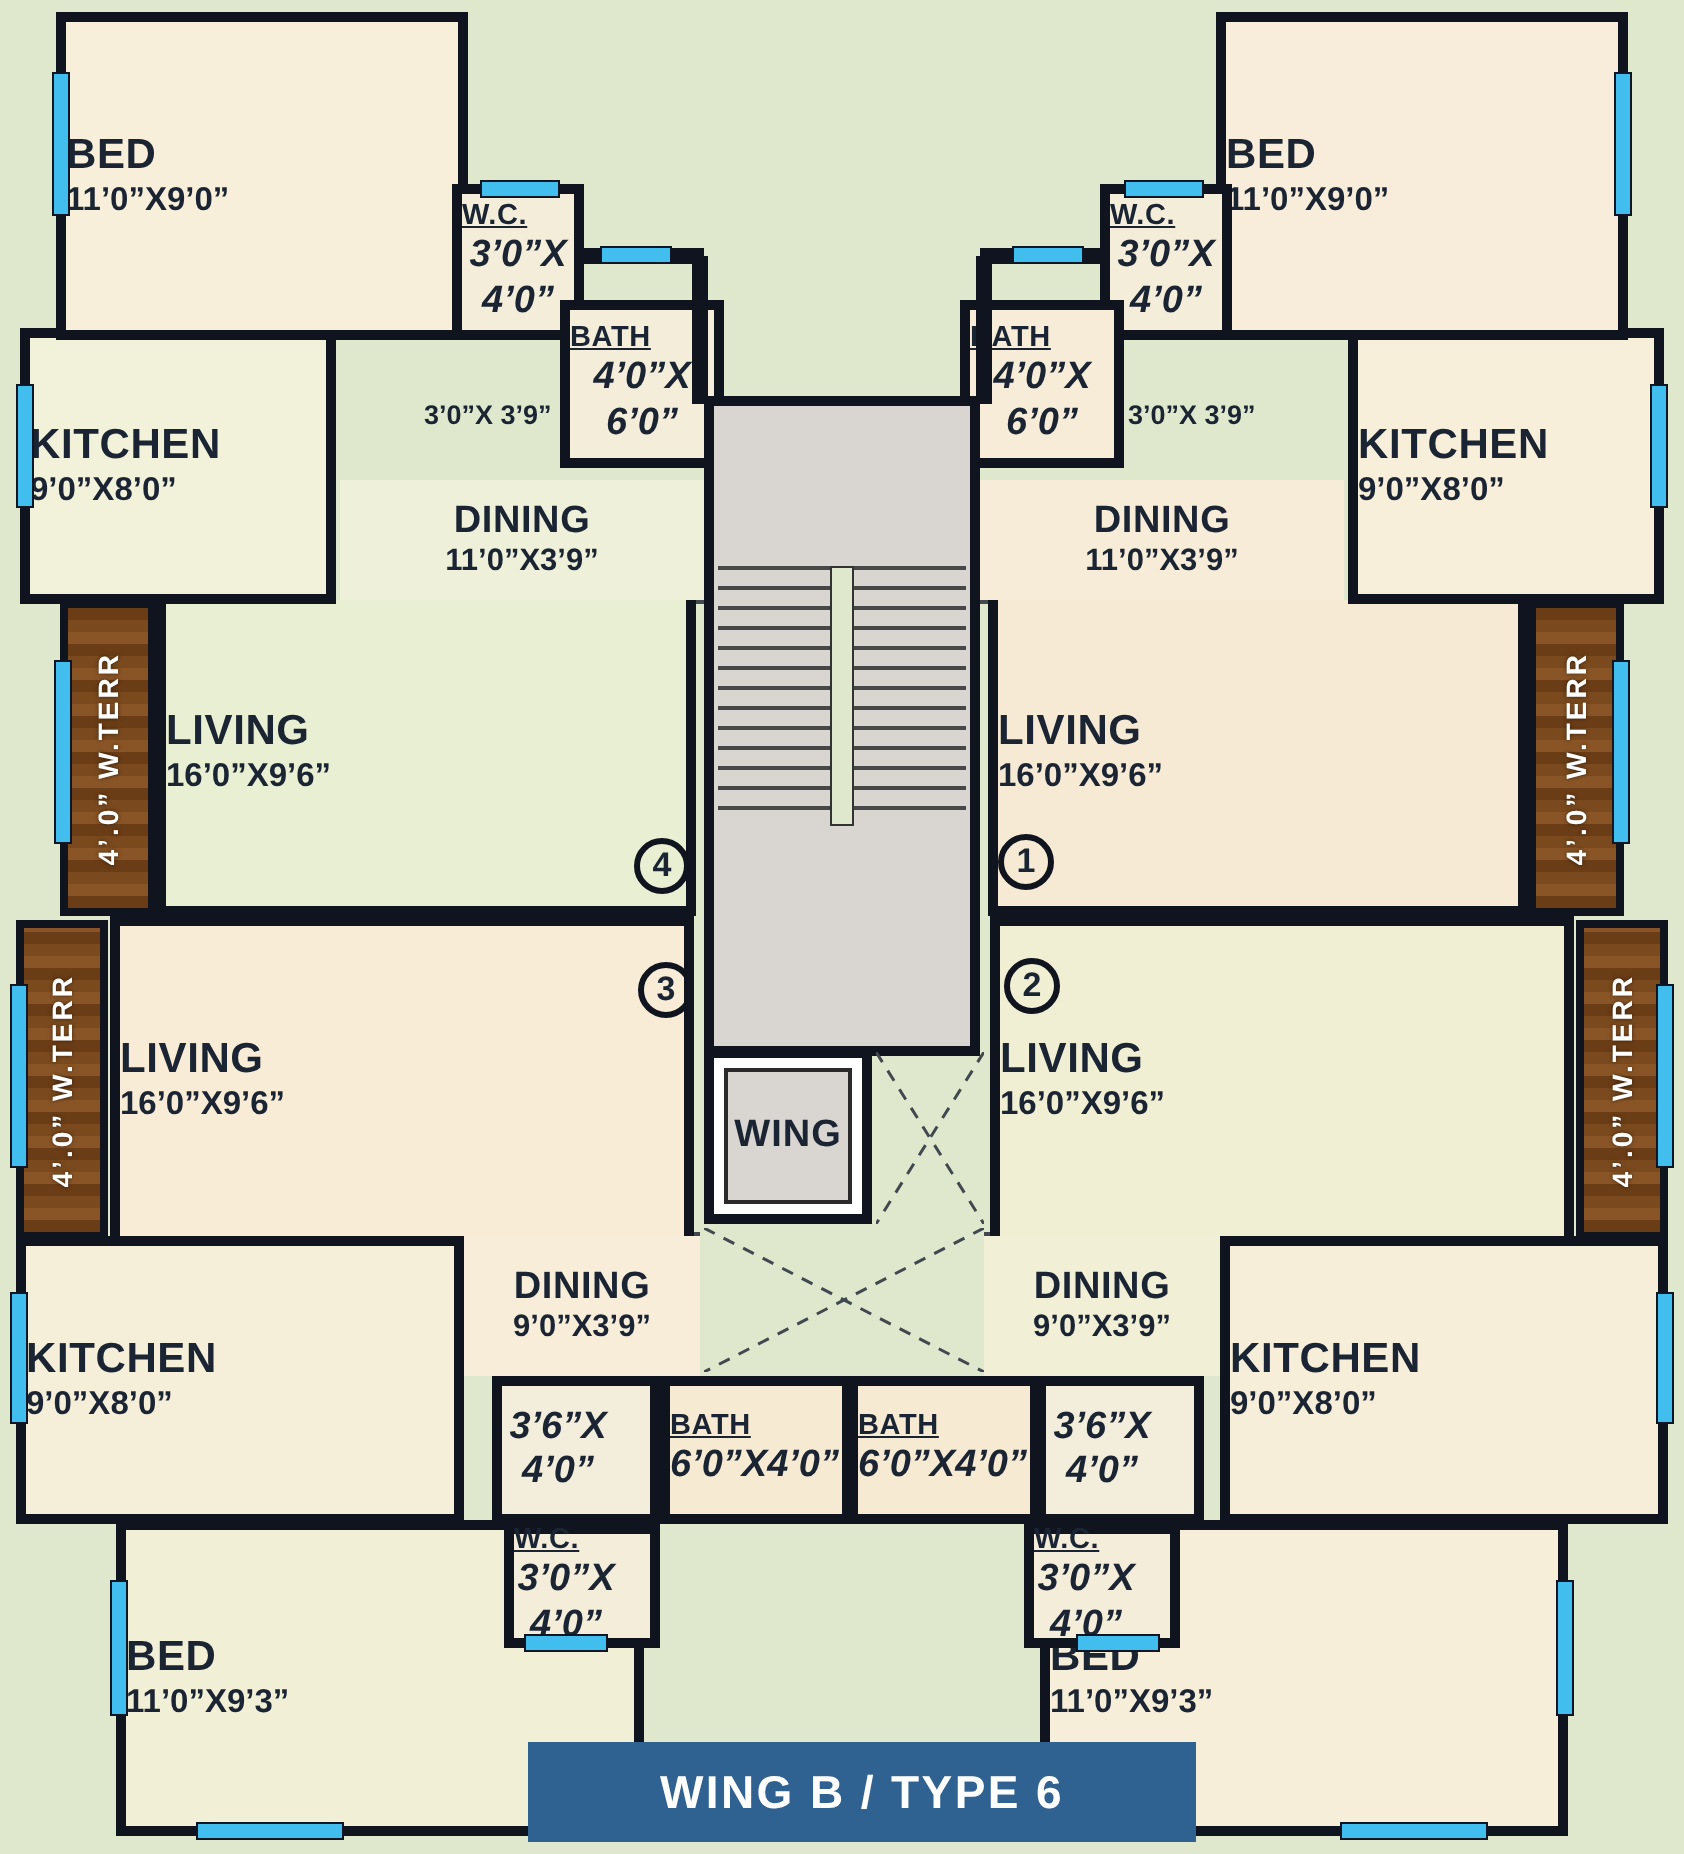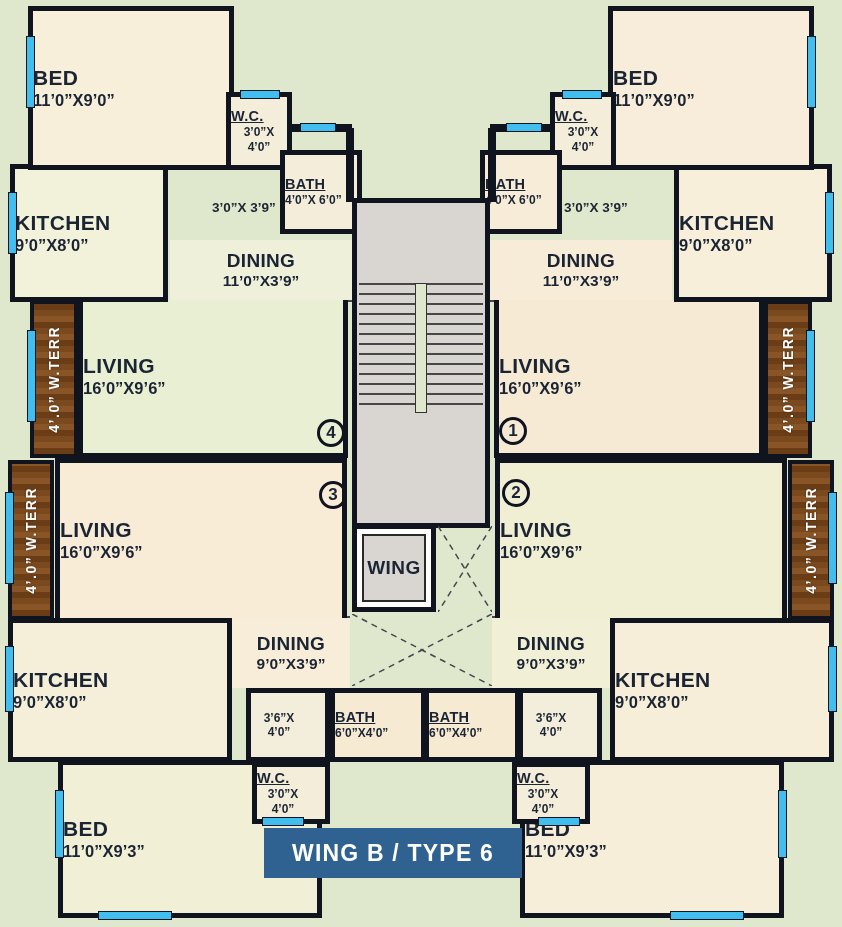--- a/index.html
+++ b/index.html
@@ -11,21 +11,21 @@
   .room {
     position: absolute; border: 5px solid #10141e;
     display: flex; flex-direction: column; align-items: flex-start; justify-content: center;
     text-align: center; line-height: 1.18;
   }
   .rname { font-size: 21px; font-weight: 600; letter-spacing: 0.3px; }
   .rdims { font-size: 16.5px; font-weight: 600; }
   .mid .rname { font-size: 19px; }
   .mid .rdims { font-size: 15.5px; }
   .small .rname { font-size: 14.5px; text-decoration: underline; }
-  .small .rdims { font-size: 12px; }
+  .small .rdims { font-size: 19px; font-style: italic; }
   .win { position: absolute; background: #41bdee; border: 1px solid #0c1624; }
   .wall { position: absolute; background: #10141e; }
   .terr {
     position: absolute; border: 4px solid #10141e;
     display: flex; align-items: center; justify-content: center;
     background: repeating-linear-gradient(0deg, #6b3d16 0 6px, #8a5526 6px 12px, #7a4a1e 12px 18px);
   }
   .terr-label {
     writing-mode: vertical-rl; transform: rotate(180deg);
     color: #ffffff; font-weight: 700; font-size: 14px; letter-spacing: 1.5px;
@@ -239,17 +239,17 @@
   <div class="unum" style="left:499px;top:417px;">
     <span>1</span>
   </div>
   <div class="unum" style="left:319px;top:481px;">
     <span>3</span>
   </div>
   <div class="unum" style="left:502px;top:479px;">
     <span>2</span>
   </div>
 
-  <div class="titlebar" style="left:264px;top:828px;width:258px;height:50px;">
+  <div class="titlebar" style="left:264px;top:871px;width:334px;height:50px;">
     <span>WING B / TYPE 6</span>
   </div>
 
 </div>
 
 </body></html>

